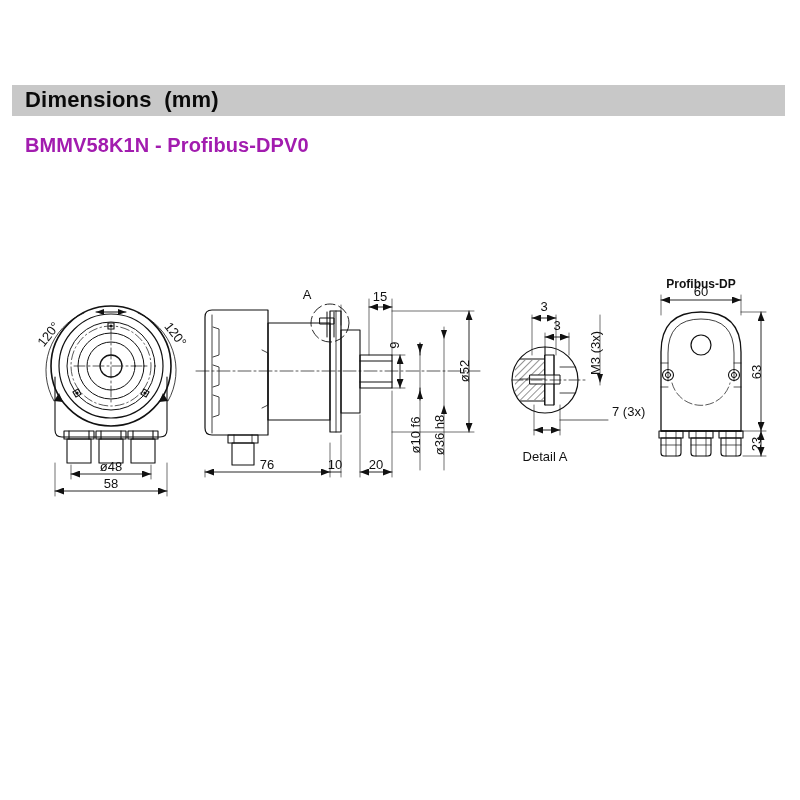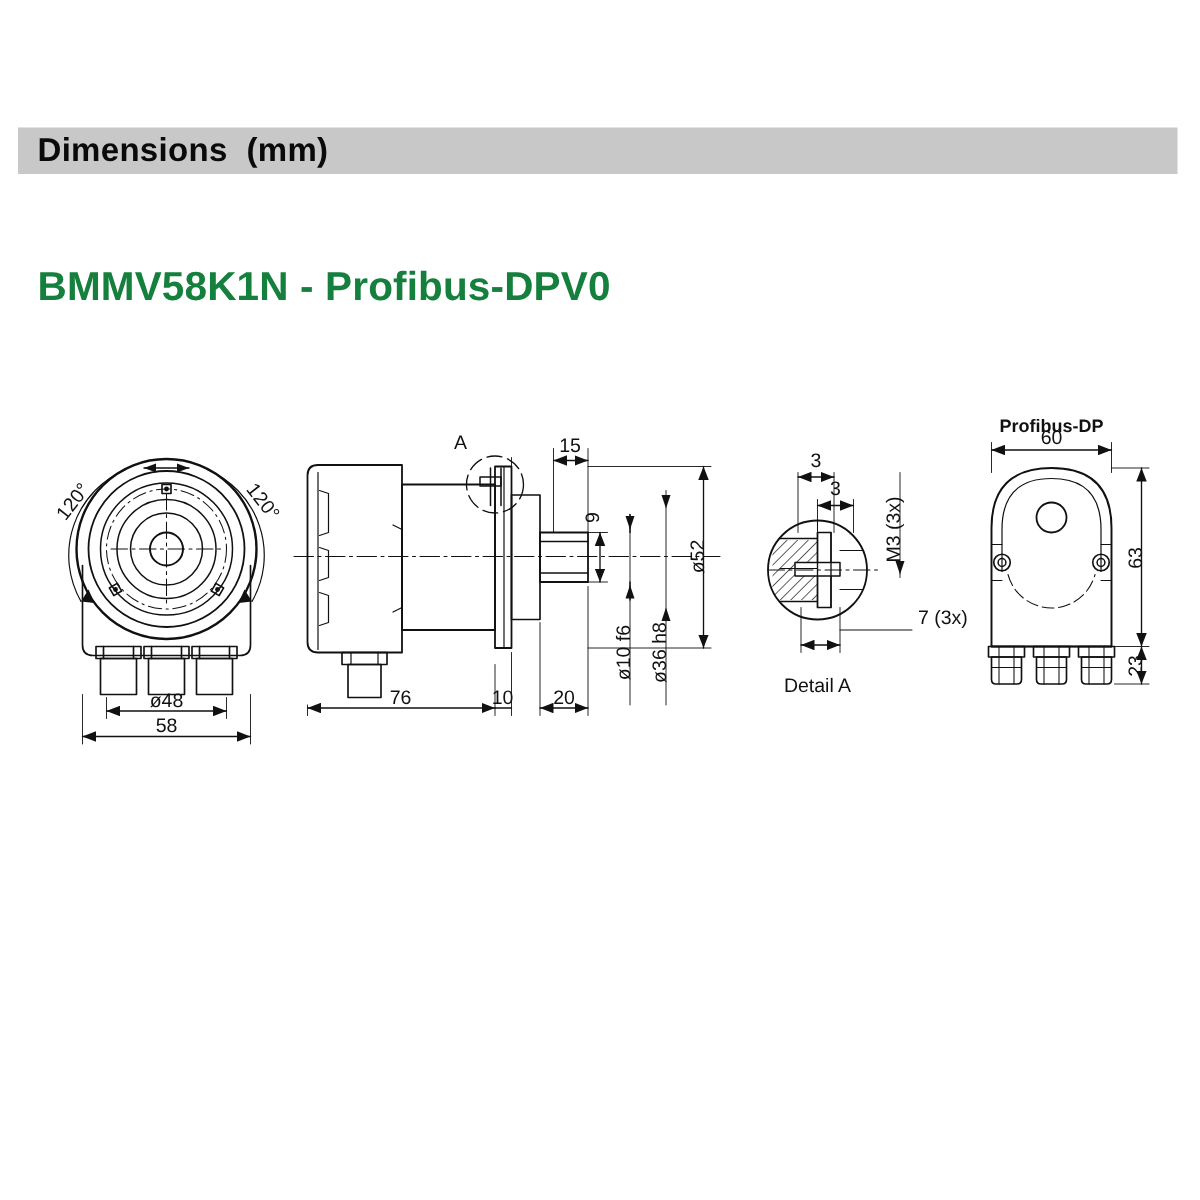--- a/index.html
+++ b/index.html
@@ -36,26 +36,25 @@
     font-size: 22px;
     font-weight: bold;
     color: #0a0a0a;
     letter-spacing: 0.2px;
     white-space: pre;
   }
   .subtitle {
     position: absolute;
     left: 25px;
     top: 134px;
-    font-size: 27px;
+    font-size: 20px;
     font-weight: bold;
-    color: #15803d;
+    color: #a21caf;
     letter-spacing: 0.1px;
     white-space: pre;
-    margin-top: 42px;
   }
   .drawing {
     position: absolute;
     left: 0;
     top: 255px;
     width: 800px;
     height: 260px;
   }
   svg { display: block; }
   text {

